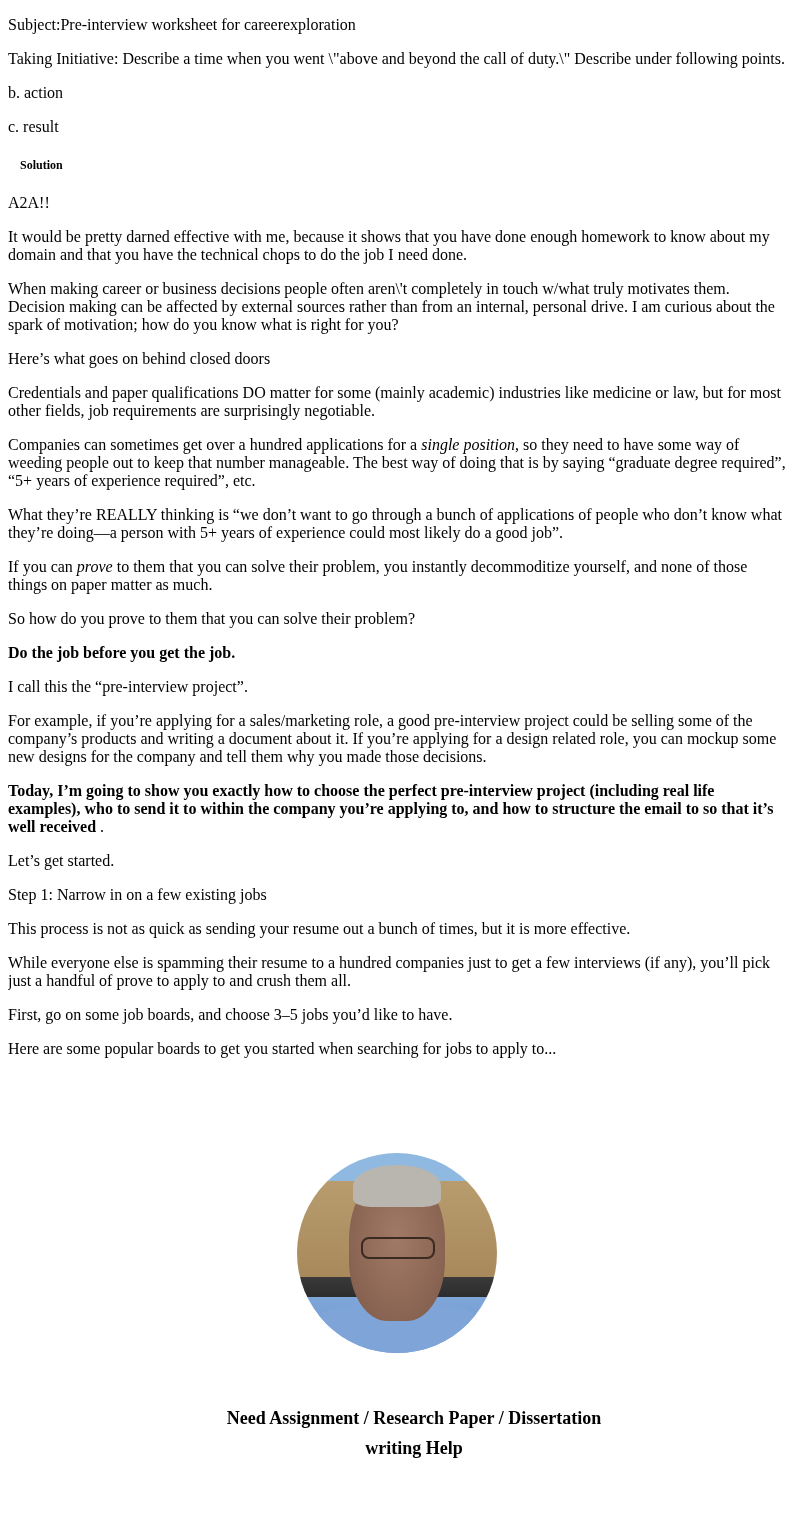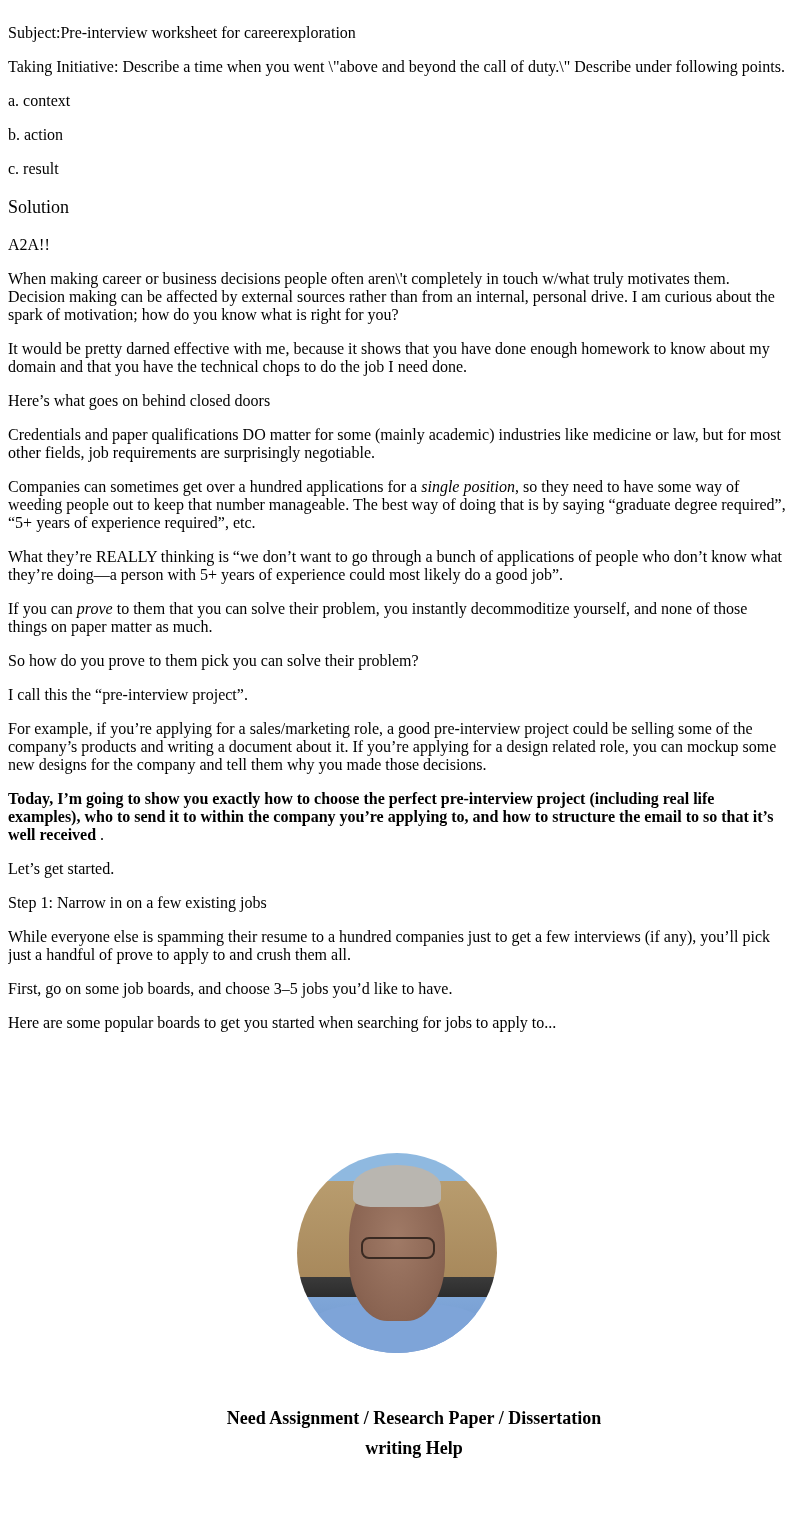--- a/index.html
+++ b/index.html
@@ -2,22 +2,22 @@
 <html><head>
   <meta charset="utf-8">
   <style>
     html, body { margin: 0; padding: 0; background: #ffffff; }
     body { width: 794px; height: 1523px; position: relative; overflow: hidden; color: #000; }
     .content {
       position: absolute; left: 8px; top: 0; width: 778px; height: 1122px; overflow: hidden;
       font-family: "Liberation Serif", serif; font-size: 16px; line-height: 18px;
     }
     .content p { margin: 16px 0; }
-    .content p:first-child { margin-top: 24px; }
-    .content h3 { font-size: 18px; font-weight: normal; margin: 18px 0; line-height: 22px; }
+    .content p:first-child { margin-top: 16px; }
+    .content h3 { font-size: 12px; font-weight: bold; margin: 18px 12px; line-height: 22px; }
     .avatar-wrap {
       position: absolute; left: 297px; top: 1153px; width: 200px; height: 200px;
       border-radius: 50%; overflow: hidden;
       background: linear-gradient(180deg, #8fb9e0 0%, #8fb9e0 14%, #b89c6e 14%, #a8895c 62%, #3a3a3a 62%, #2c2c2c 72%, #7fa6d8 72%, #6e95cc 100%);
     }
     .avatar-wrap .face {
       position: absolute; left: 52px; top: 18px; width: 96px; height: 150px; border-radius: 46% 46% 40% 40%;
       background: radial-gradient(ellipse at 50% 45%, #a07a66 0%, #8a6452 70%, #7a5646 100%);
     }
     .avatar-wrap .hair {
@@ -36,39 +36,40 @@
       position: absolute; left: 0; top: 1403px; width: 794px; text-align: center;
       font-family: Liberation Serif, serif; font-weight: bold; font-size: 18px; line-height: 30px; padding-left: 17px;
     }
   </style>
 </head>
 <body>
 
 <div class="content">
   <p>Subject:Pre-interview worksheet for careerexploration</p>
   <p>Taking Initiative: Describe a time when you went \"above and beyond the call of duty.\" Describe under following points.</p>
-  <p>a. context</p>
   <p>b. action</p>
   <p>c. result</p>
   <h3>Solution</h3>
 
   <p>A2A!!</p>
+  <p>It would be pretty darned effective with me, because it shows that you have done enough homework to know about my domain and that you have the technical chops to do the job I need done.</p>
   <p>When making career or business decisions people often aren\'t completely in touch w/what truly motivates them. Decision making can be affected by external sources rather than from an internal, personal drive. I am curious about the spark of motivation; how do you know what is right for you?</p>
-  <p>It would be pretty darned effective with me, because it shows that you have done enough homework to know about my domain and that you have the technical chops to do the job I need done.</p>
   <p>Here’s what goes on behind closed doors</p>
   <p>Credentials and paper qualifications DO matter for some (mainly academic) industries like medicine or law, but for most other fields, job requirements are surprisingly negotiable.</p>
   <p><span>Companies can sometimes get over a hundred applications for a </span><em>single position</em><span>, so they need to have some way of weeding people out to keep that number manageable. The best way of doing that is by saying “graduate degree required”, “5+ years of experience required”, etc.</span></p>
   <p>What they’re REALLY thinking is “we don’t want to go through a bunch of applications of people who don’t know what they’re doing—a person with 5+ years of experience could most likely do a good job”.</p>
   <p><span>If you can </span><em>prove</em><span> to them that you can solve their problem, you instantly decommoditize yourself, and none of those things on paper matter as much.</span></p>
-  <p>So how do you prove to them pick you can solve their problem?</p>
+  <p>So how do you prove to them that you can solve their problem?</p>
+  <p><strong>Do the job before you get the job.</strong></p>
   <p>I call this the “pre-interview project”.</p>
   <p>For example, if you’re applying for a sales/marketing role, a good pre-interview project could be selling some of the company’s products and writing a document about it. If you’re applying for a design related role, you can mockup some new designs for the company and tell them why you made those decisions.</p>
   <p><strong>Today, I’m going to show you exactly how to choose the perfect pre-interview project (including real life examples), who to send it to within the company you’re applying to, and how to structure the email to so that it’s well received</strong><span> .</span></p>
   <p>Let’s get started.</p>
   <p>Step 1: Narrow in on a few existing jobs</p>
+  <p>This process is not as quick as sending your resume out a bunch of times, but it is more effective.</p>
   <p>While everyone else is spamming their resume to a hundred companies just to get a few interviews (if any), you’ll pick just a handful of prove to apply to and crush them all.</p>
   <p>First, go on some job boards, and choose 3–5 jobs you’d like to have.</p>
   <p>Here are some popular boards to get you started when searching for jobs to apply to...</p>
 </div>
 
 <div class="avatar-wrap">
   <div class="shirt"></div>
   <div class="face"></div>
   <div class="hair"></div>
   <div class="glasses"></div>

